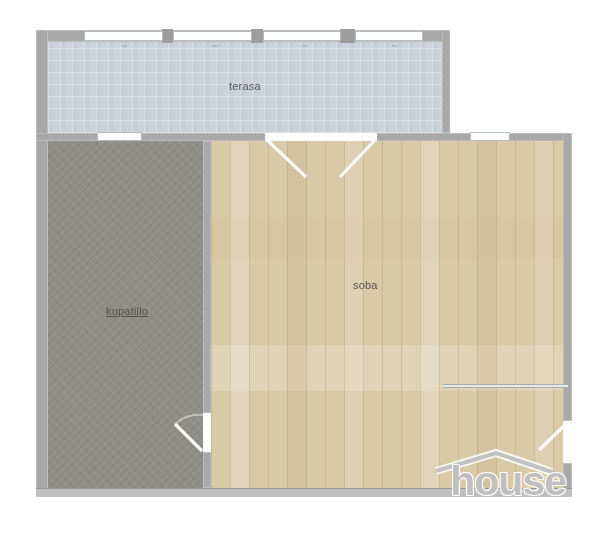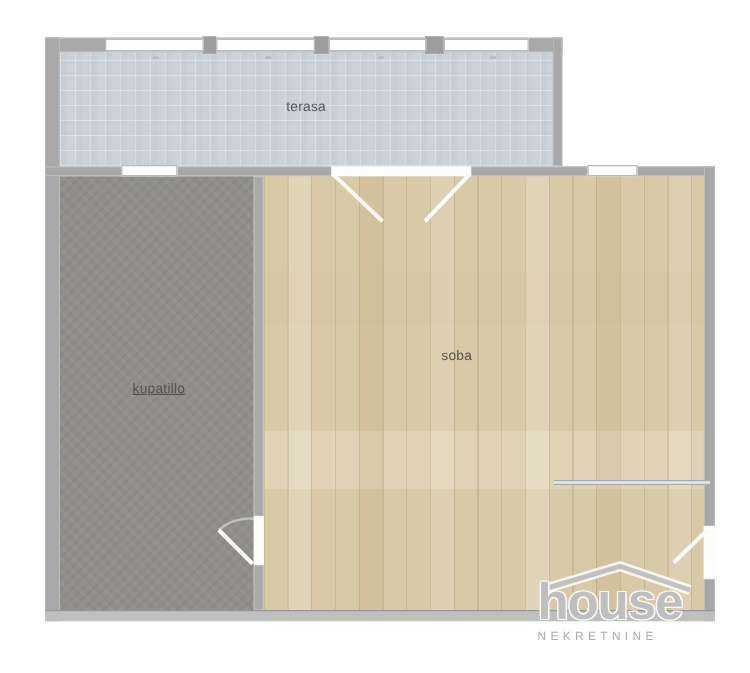--- a/index.html
+++ b/index.html
@@ -37,21 +37,21 @@
   .vent{position:absolute;width:5px;height:2px;background:#b4bac0;}
 
   .room-label{position:absolute;font-size:11px;color:#53524e;letter-spacing:0.2px;}
   #label-terasa{color:#57575c;}
 
   .divider-line{position:absolute;left:443px;top:384px;width:125px;height:4px;
     background:#e9e9e7;border-top:1px solid #a6abae;border-bottom:1px solid #a6abae;box-sizing:border-box;}
 
   .door-svg{position:absolute;left:0;top:0;pointer-events:none;}
 
-  .wm{position:absolute;text-align:left;pointer-events:none;}
+  .wm{position:absolute;text-align:right;pointer-events:none;}
   .wm-house{left:430px;top:461px;width:136px;font-size:41px;font-weight:bold;
     color:rgba(152,152,152,0.62);letter-spacing:-1px;line-height:1;
     text-shadow:1px 1px 0 rgba(255,255,255,0.9), -1px -1px 0 rgba(255,255,255,0.9),
       1px -1px 0 rgba(255,255,255,0.9), -1px 1px 0 rgba(255,255,255,0.9);}
   .wm-sub{left:430px;top:504px;width:136px;font-size:9.5px;letter-spacing:3.5px;
     color:rgba(163,163,163,0.9);text-shadow:0 0 1px rgba(255,255,255,0.8);}
   .wm-roof{position:absolute;left:428px;top:446px;}
 </style>
 </head>
 <body>
@@ -105,15 +105,14 @@
 
   <div class="room-label" id="label-terasa" style="left:229px;top:80px;">terasa</div>
   <div class="room-label" style="left:106px;top:305px;text-decoration:underline;">kupatillo</div>
   <div class="room-label" style="left:353px;top:279px;">soba</div>
 
   <svg class="wm-roof" width="140" height="32" viewBox="0 0 140 32">
     <path d="M8,25 L68,7 L124,26" stroke="rgba(255,255,255,0.85)" stroke-width="8" fill="none"></path>
     <path d="M8,25 L68,7 L124,26" stroke="rgba(165,165,165,0.65)" stroke-width="4" fill="none"></path>
   </svg>
   <div class="wm wm-house">house</div>
-  <div class="wm wm-sub">NEKRETNINE</div>
 
 </div>
 
 </body></html>

